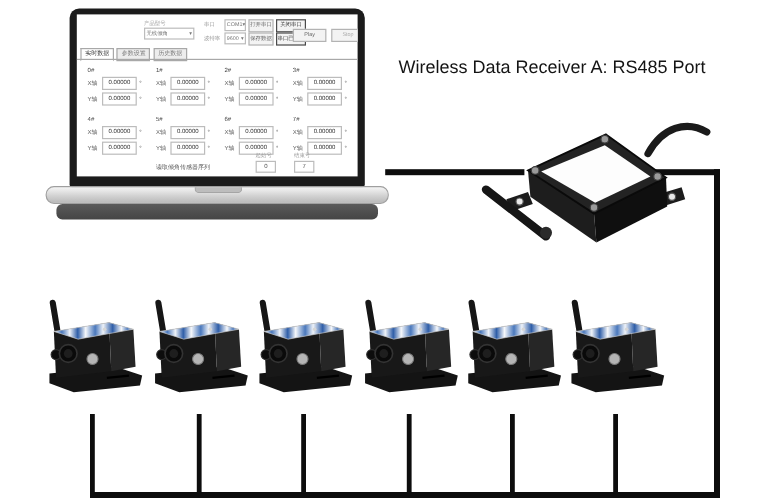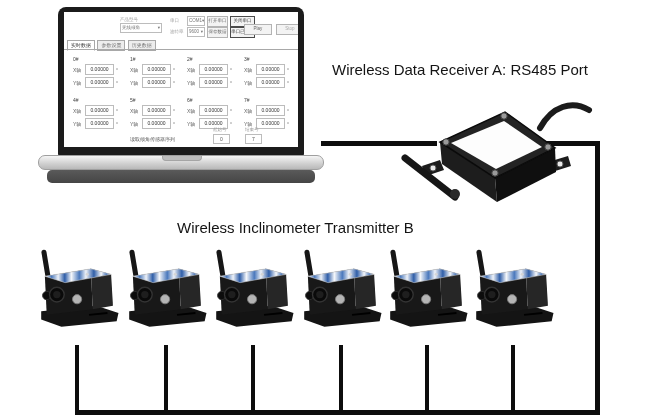--- a/index.html
+++ b/index.html
@@ -1,21 +1,21 @@
 <!DOCTYPE html>
 <html><head>
 <meta charset="utf-8">
 <style>
   html,body{margin:0;padding:0;background:#fff;}
   .canvas{position:relative;width:650px;height:420px;background:#fff;overflow:hidden;
           font-family:"Liberation Sans", sans-serif;}
 
   
   .caption{position:absolute;font-size:15px;color:#141414;white-space:nowrap;}
-  .cap-receiver{left:332px;top:61px;}
+  .cap-receiver{left:332px;top:48px;}
   .cap-transmitter{left:177px;top:219px;}
 
   
   .wire{position:absolute;background:#0d0d0d;z-index:1;}
   .w-left{left:321px;top:141px;width:116px;height:5px;}
   .w-right{left:543px;top:141px;width:57px;height:5px;}
   .w-vert{left:595px;top:141px;width:5px;height:274px;}
   .w-bus{left:75px;top:410px;width:525px;height:5px;}
   .w-stub{width:4px;height:66px;top:345px;}
 
@@ -79,21 +79,20 @@
   <div class="wire w-vert"></div>
   <div class="wire w-bus"></div>
   <div class="wire w-stub" style="left:75px;"></div>
   <div class="wire w-stub" style="left:164px;"></div>
   <div class="wire w-stub" style="left:251px;"></div>
   <div class="wire w-stub" style="left:339px;"></div>
   <div class="wire w-stub" style="left:425px;"></div>
   <div class="wire w-stub" style="left:511px;"></div>
 
   <div class="caption cap-receiver">Wireless Data Receiver A: RS485 Port</div>
-  <div class="caption cap-transmitter">Wireless Inclinometer Transmitter B</div>
 
   <div class="laptop">
     <div class="lt-screen">
       <div class="lt-appui">
 
         <div class="abs" style="left:56px;top:5px;width:42px;">
           <div class="tlab">产品型号</div>
           <div class="tsel">
             <span>无线倾角</span>
             <span>▾</span>

